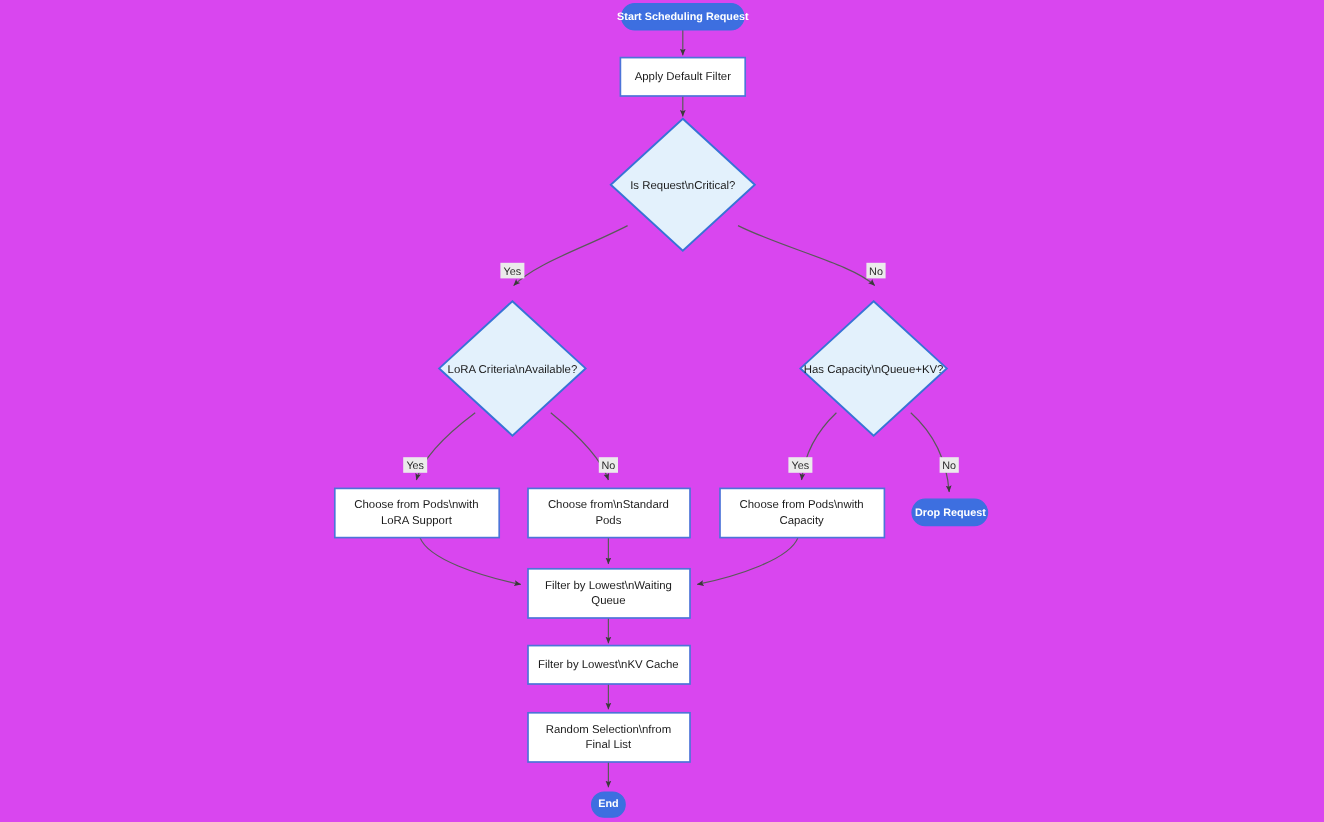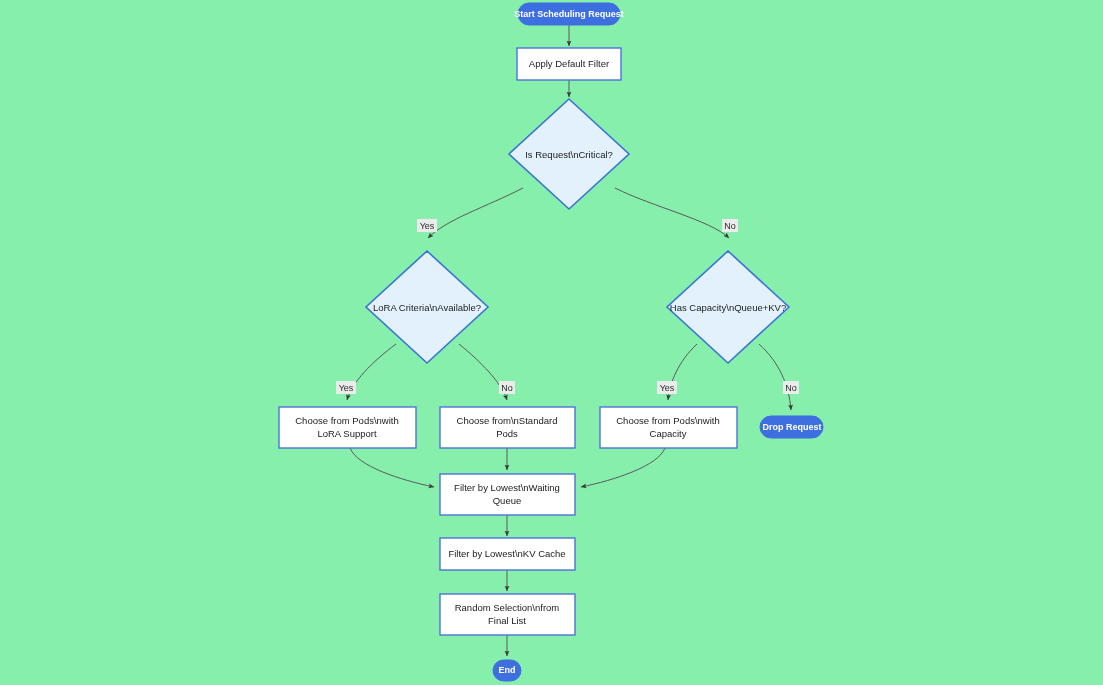--- a/index.html
+++ b/index.html
@@ -7,21 +7,21 @@
     padding: 0;
     background: #ffffff;
   }
   body {
     font-family: "Liberation Sans", "DejaVu Sans", sans-serif;
   }
   #flowchart-canvas {
     position: relative;
     width: 1103px;
     height: 685px;
-    background: #86efac;
+    background: #d946ef;
     overflow: hidden;
   }
   svg.diagram {
     position: absolute;
     top: 0;
     left: 0;
     width: 1103px;
     height: 685px;
     display: block;
   }

